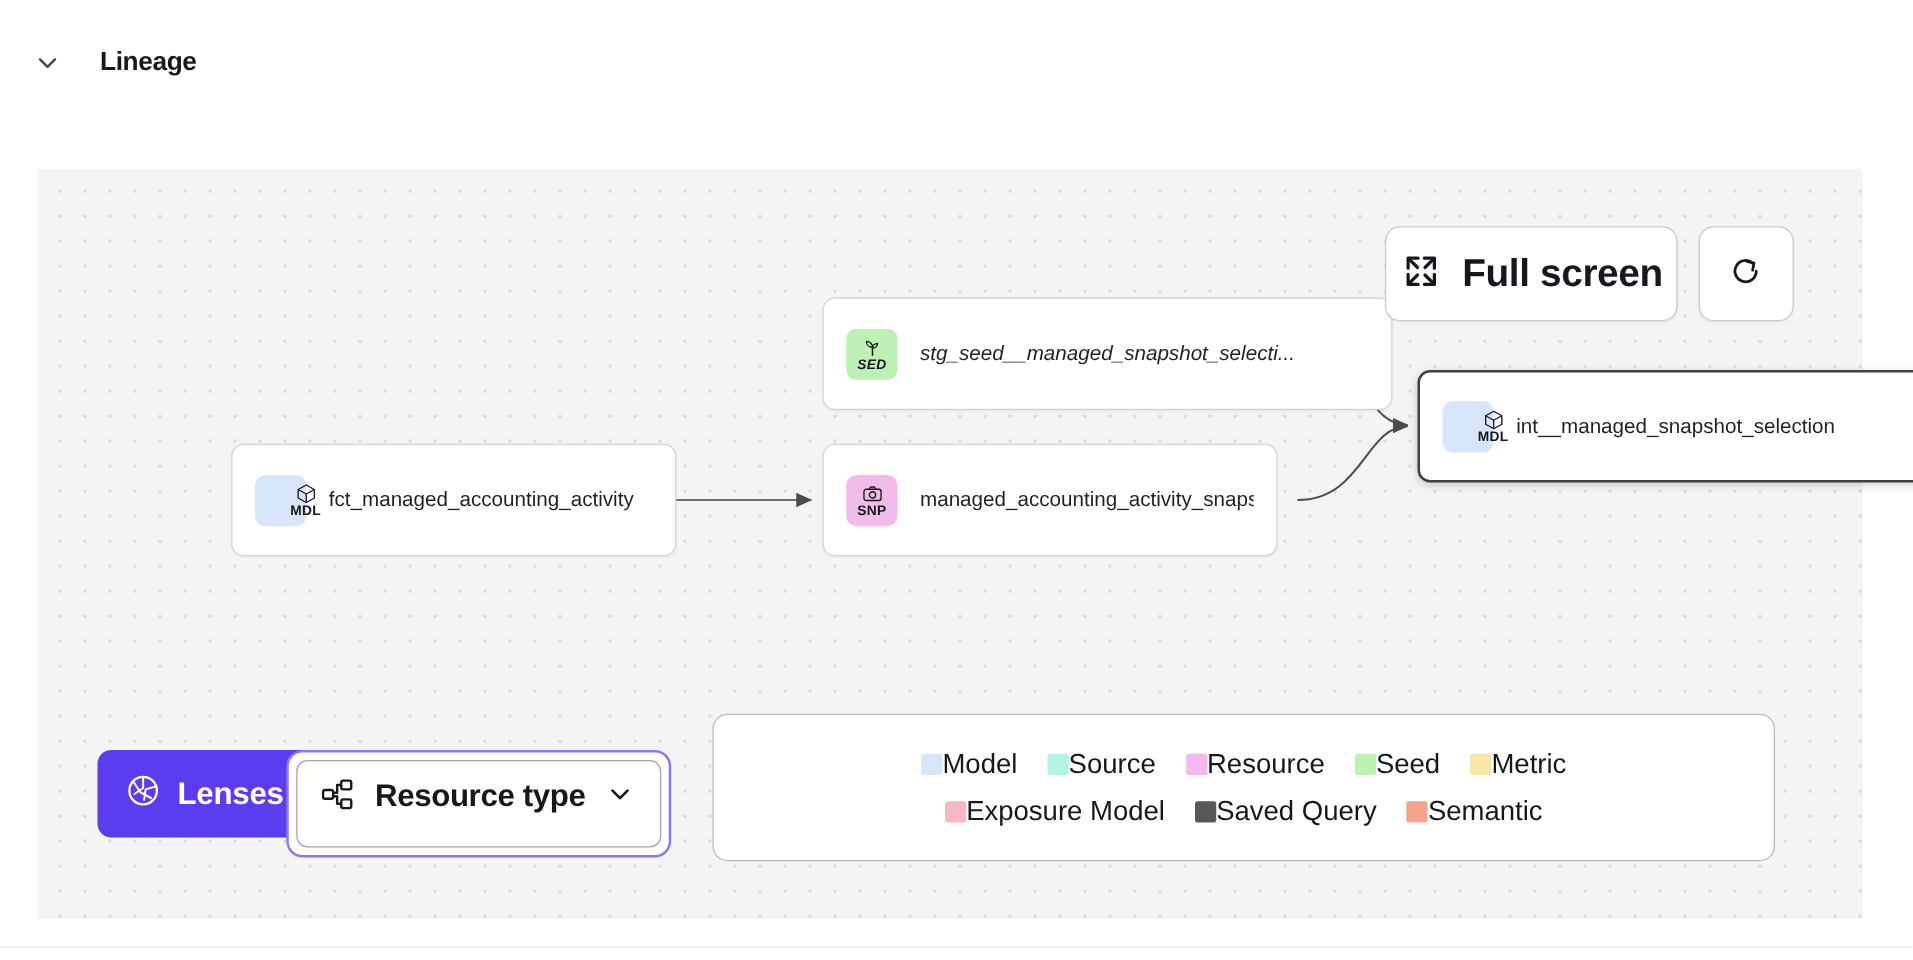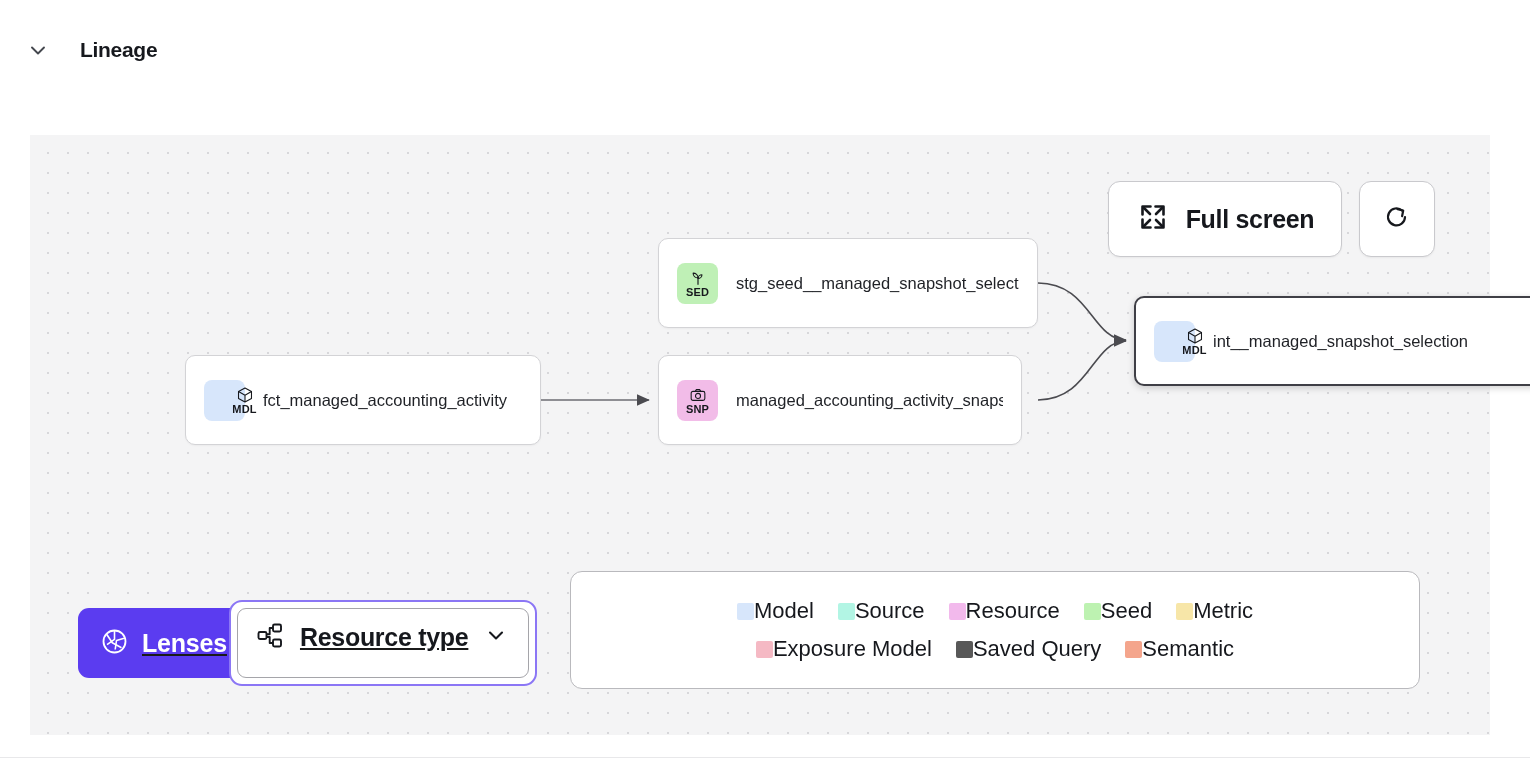--- a/index.html
+++ b/index.html
@@ -91,21 +91,21 @@
   .node-label {
     margin-left: 18px;
     font-size: 16.5px;
     color: #1f2126;
     white-space: nowrap;
     overflow: hidden;
   }
 
   
   #node-fct       { left: 155px; top: 220px; width: 356px; height: 90px; }
-  #node-seed      { left: 628px; top: 103px; width: 380px; height: 90px; }
+  #node-seed      { left: 628px; top: 103px; width: 456px; height: 90px; font-style: italic; }
   #node-snapshot  { left: 628px; top: 220px; width: 364px; height: 90px; }
   #node-int       { left: 1104px; top: 161px; width: 420px; height: 90px; }
 
   
   .canvas-controls {
     position: absolute;
     right: 55px; top: 46px;
     display: flex;
     align-items: center;
     gap: 17px;
@@ -117,21 +117,21 @@
     height: 76px;
     display: flex;
     align-items: center;
     justify-content: center;
     cursor: pointer;
     box-shadow: 0 1px 2px rgba(0,0,0,0.05);
   }
   #btn-fullscreen { width: 234px; gap: 16px; padding: 0 10px; }
   #btn-refresh    { width: 76px; }
   .ctrl-label {
-    font-size: 25px;
+    font-size: 31px;
     font-weight: 700;
     letter-spacing: -0.3px;
     color: #16181d;
   }
 
   
   .legend {
     position: absolute;
     left: 540px; top: 436px;
     width: 850px; height: 118px;
@@ -164,22 +164,20 @@
     font-size: 22px;
     color: #16181d;
     white-space: nowrap;
   }
 
   
   .lenses-bar {
     position: absolute;
     left: 48px; top: 465px;
     display: flex;
-    align-items: center;
-    text-decoration: underline;
   }
   .lenses-button {
     background: #5b3cf0;
     color: #ffffff;
     height: 70px;
     border-radius: 11px;
     display: flex;
     align-items: center;
     gap: 13px;
     padding: 0 24px 0 22px;

